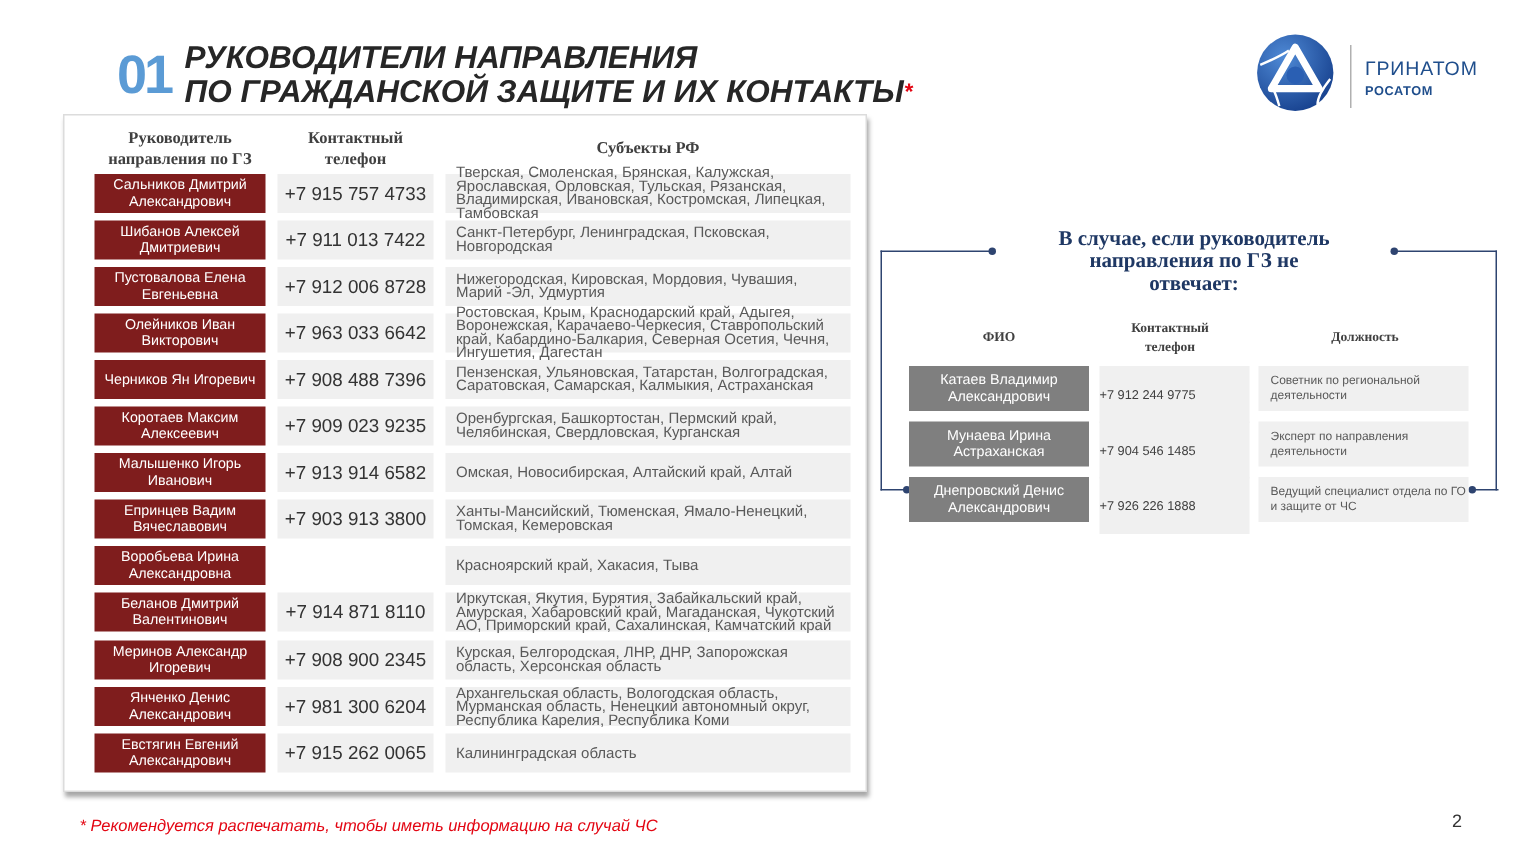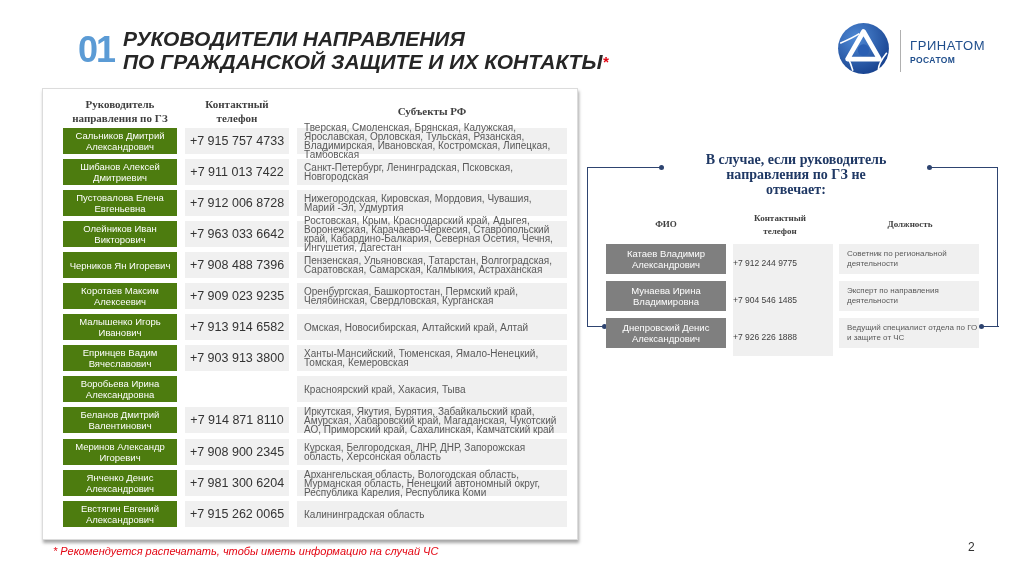--- a/index.html
+++ b/index.html
@@ -18,33 +18,33 @@
   }
   .title .asterisk { color: #e30613; font-size: 15px; vertical-align: top; }
 
   .logo { position: absolute; left: 837px; top: 22px; width: 150px; height: 60px; }
   .logo-mark { position: absolute; left: 0; top: 0; width: 53px; height: 53px; }
   .logo-divider { position: absolute; left: 63px; top: 8px; width: 1px; height: 42px; background: #b0b0b0; }
   .logo-name { position: absolute; left: 73px; top: 16px; font-size: 13px; color: #1f4e8c; letter-spacing: 0.6px; }
   .logo-sub { position: absolute; left: 73px; top: 33px; font-size: 8.5px; color: #1f4e8c; font-weight: bold; letter-spacing: 0.4px; }
 
   .panel {
-    position: absolute; left: 42px; top: 88px; width: 536px; height: 452px;
+    position: absolute; left: 42px; top: 76px; width: 536px; height: 452px;
     background: #ffffff; border: 1px solid #dcdcdc;
     box-shadow: 1px 3px 3px rgba(0,0,0,0.35);
   }
   .col-head {
     position: absolute; top: 8px; text-align: center;
     font-family: "Liberation Serif", serif; font-weight: bold; font-size: 11px; line-height: 14px; color: #404040;
   }
   .rows { position: absolute; left: 20px; top: 39px; width: 506px; }
   .row { position: absolute; left: 0; height: 26px; width: 506px; }
   .cell-name {
     position: absolute; left: 0; top: 0; width: 114px; height: 26px;
-    background: #4d7c0f; color: #ffffff; font-size: 9.5px; line-height: 11px;
+    background: #7f1d1d; color: #ffffff; font-size: 9.5px; line-height: 11px;
     display: flex; align-items: center; justify-content: center; text-align: center; padding: 0 3px;
   }
   .cell-phone {
     position: absolute; left: 122px; top: 0; width: 104px; height: 26px;
     background: #f0f0f0; color: #333; font-size: 12.5px;
     display: flex; align-items: center; justify-content: center;
   }
   .cell-regions {
     position: absolute; left: 234px; top: 0; width: 270px; height: 26px;
     background: #f0f0f0; color: #595959; font-size: 10px; line-height: 9px;
@@ -201,21 +201,21 @@
 <div class="alt-head" style="left:606px;width:120px;top:218px;">ФИО</div>
 <div class="alt-head" style="left:745px;width:70px;">Контактный телефон</div>
 <div class="alt-head" style="left:840px;width:140px;top:218px;">Должность</div>
 
 <div class="alt-row" style="top:244px">
   <div class="alt-name">Катаев Владимир Александрович</div>
   <div class="alt-phone">+7 912 244 9775</div>
   <div class="alt-position">Советник по региональной деятельности</div>
 </div>
 <div class="alt-row" style="top:281px">
-  <div class="alt-name">Мунаева Ирина Владимировна</div>
+  <div class="alt-name">Мунаева Ирина Астраханская</div>
   <div class="alt-phone">+7 904 546 1485</div>
   <div class="alt-position">Эксперт по направления деятельности</div>
 </div>
 <div class="alt-row" style="top:318px">
   <div class="alt-name">Днепровский Денис Александрович</div>
   <div class="alt-phone">+7 926 226 1888</div>
   <div class="alt-position">Ведущий специалист отдела по ГО и защите от ЧС</div>
 </div>
 
 <div class="footnote">* Рекомендуется распечатать, чтобы иметь информацию на случай ЧС</div>

